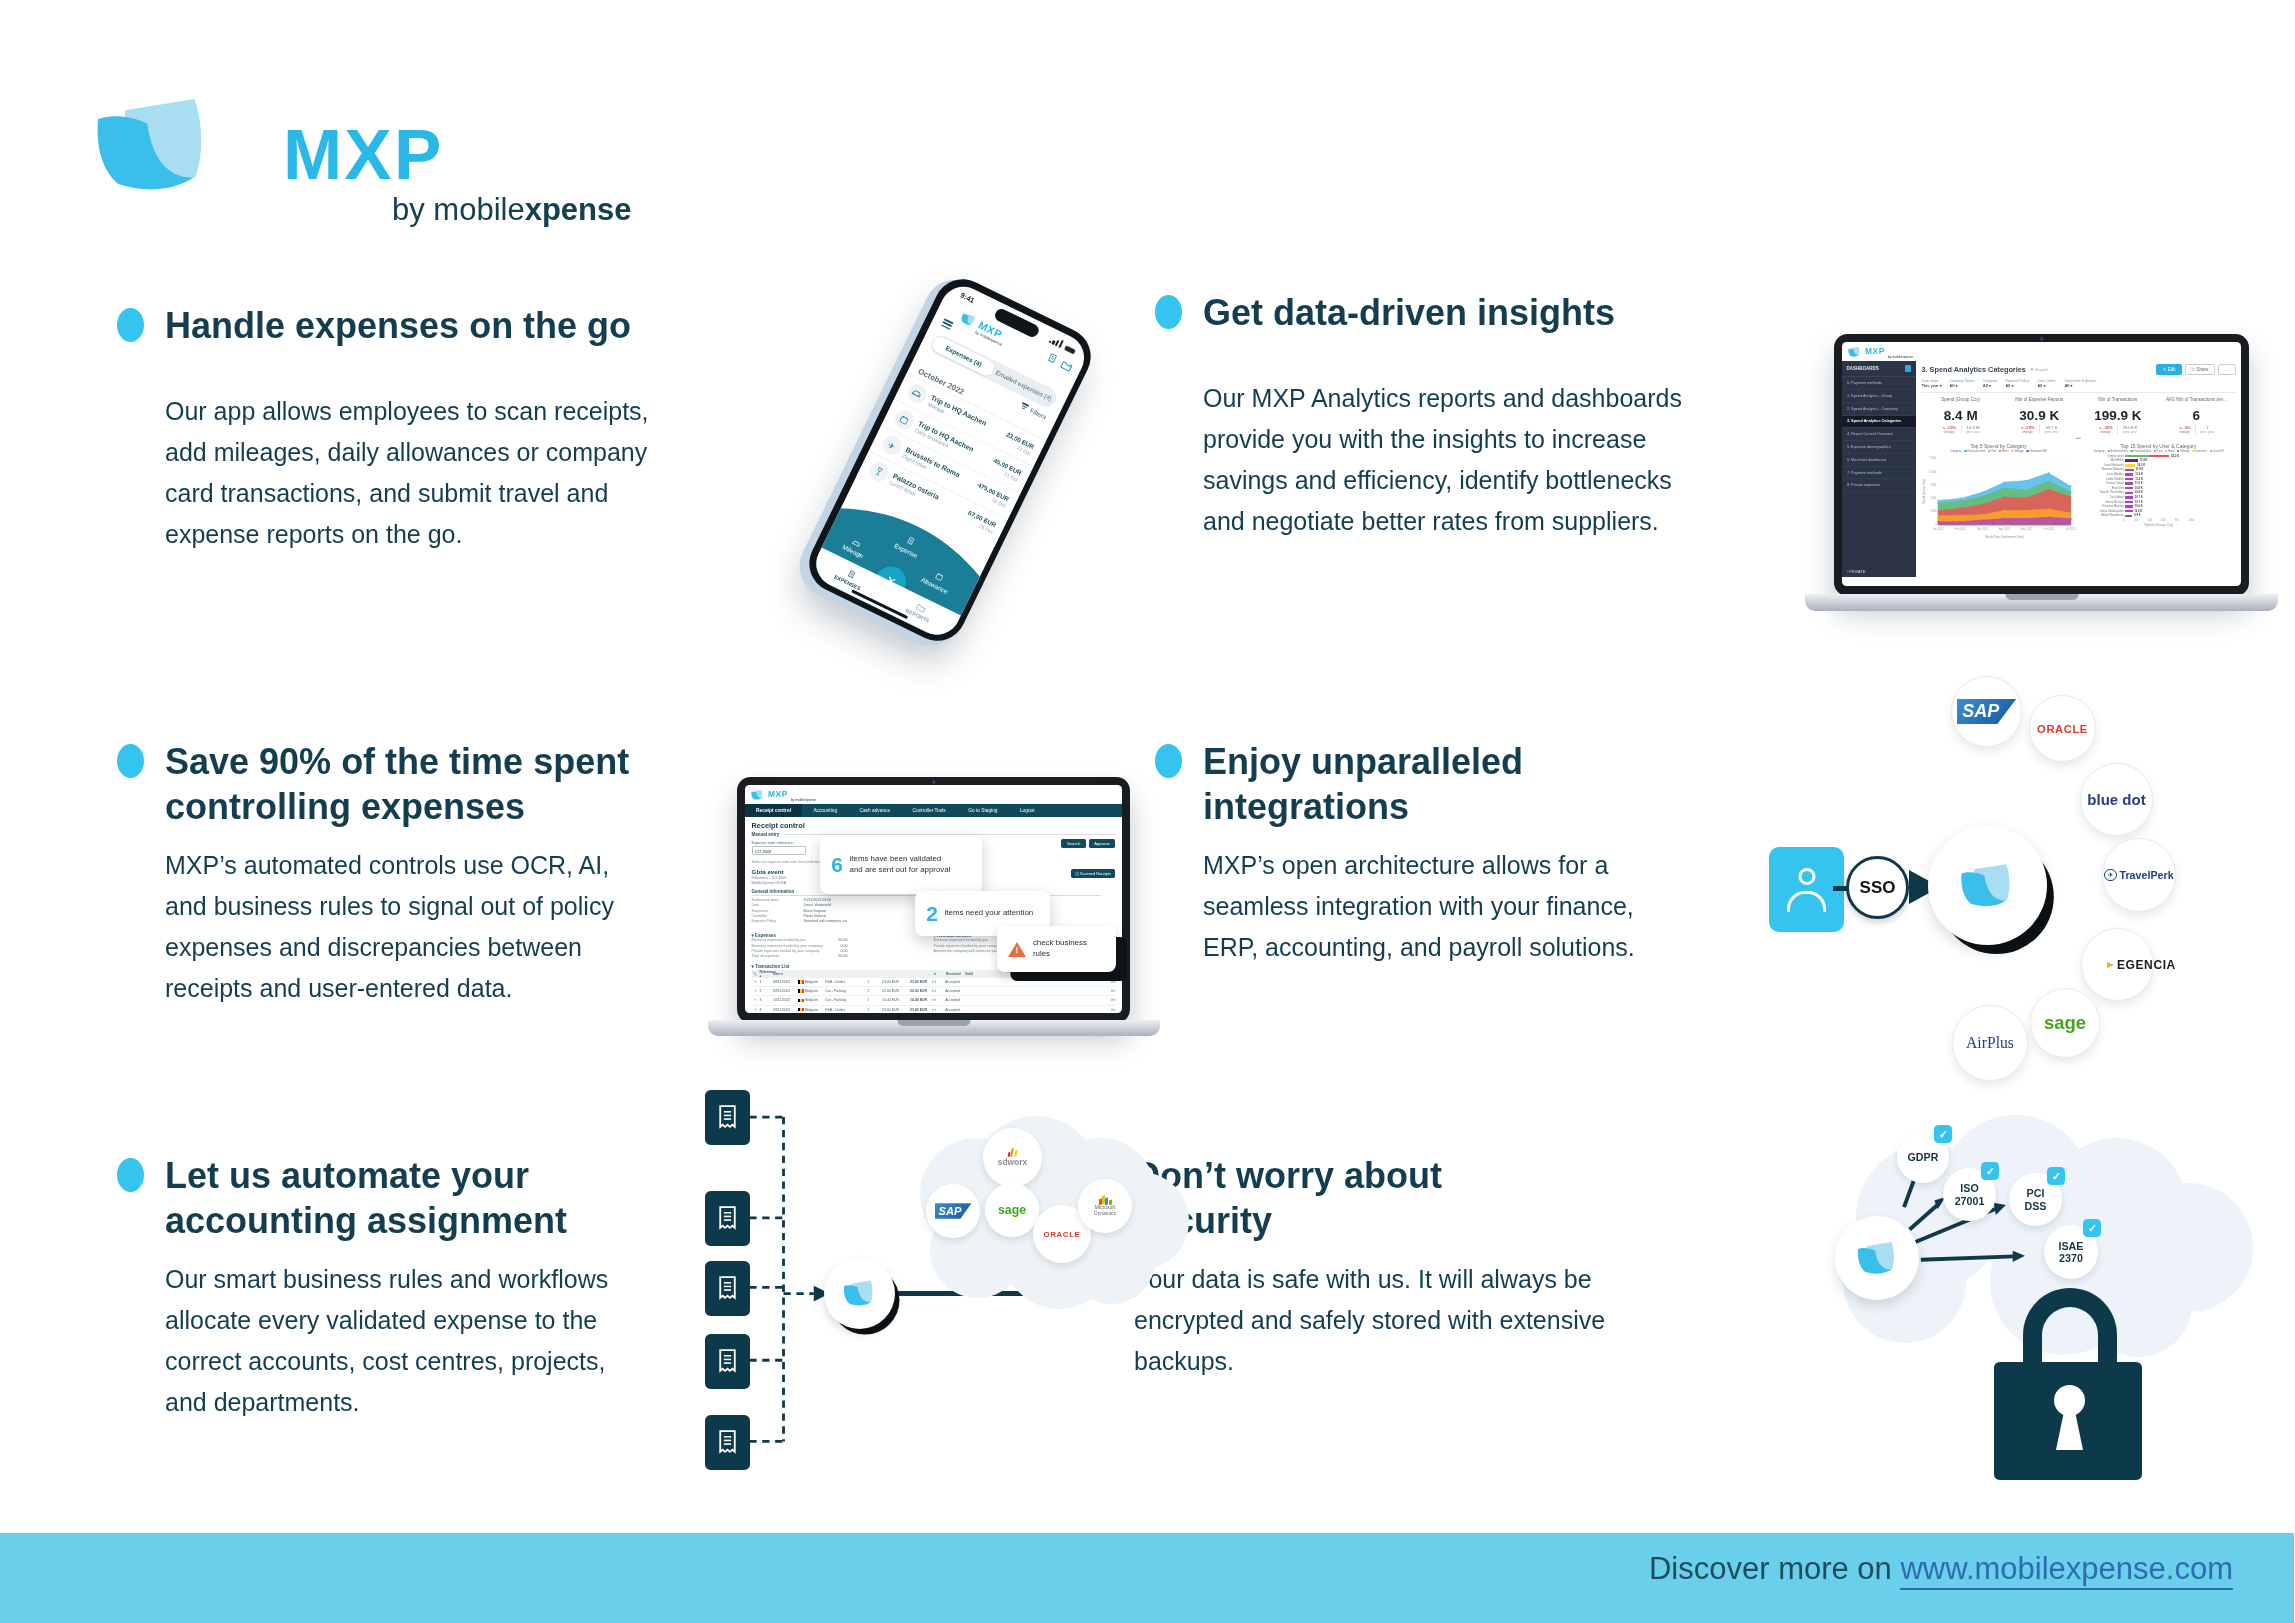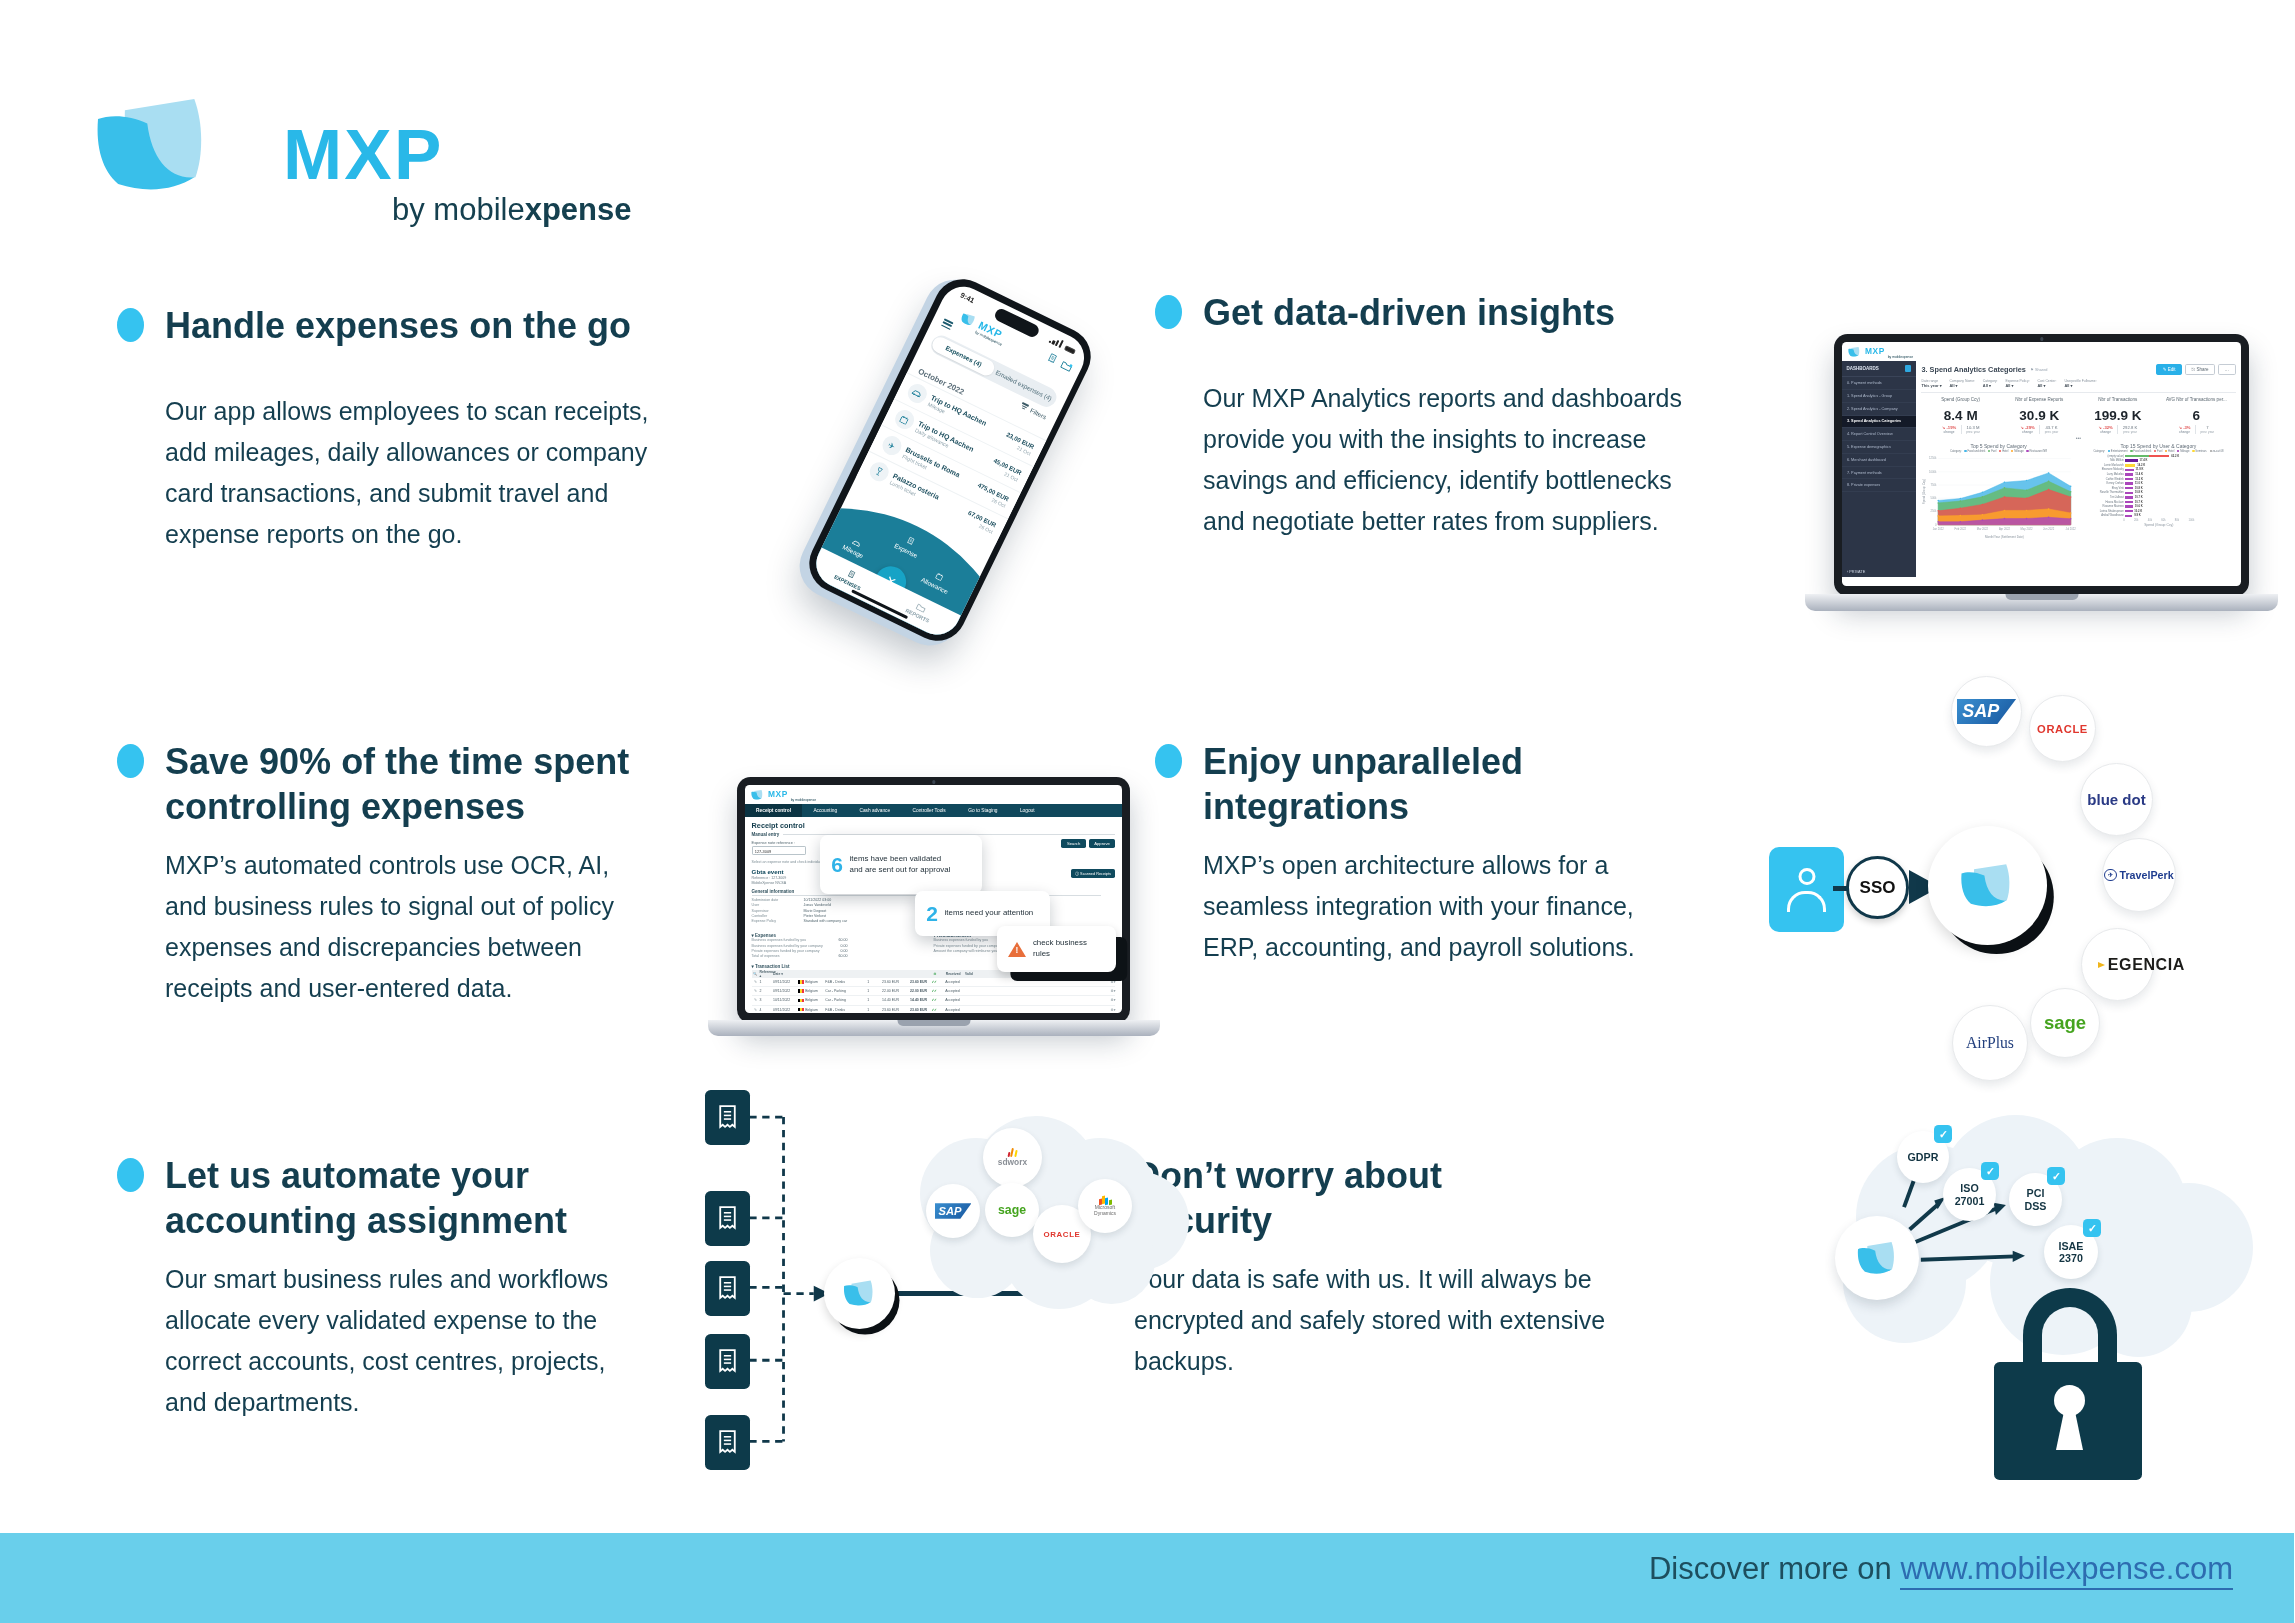--- a/index.html
+++ b/index.html
@@ -193,21 +193,21 @@
   #sat-bluedot    { left:2080px; top:763px; width:73px; height:73px; }
   #sat-travelperk { left:2102px; top:838px; width:74px; height:74px; }
   #sat-egencia    { left:2081px; top:928px; width:73px; height:73px; }
   #sat-sage       { left:2030px; top:988px; width:70px; height:70px; }
   #sat-airplus    { left:1952px; top:1005px; width:76px; height:76px; }
   .logo-sap { font-style:italic; font-weight:800; font-size:18px; color:#fff; background:linear-gradient(135deg,#3a8fd0,#17569e); clip-path:polygon(0 0,100% 0,68% 100%,0 100%); padding:2.2px 17px 2.2px 5.6px; }
   .logo-oracle { font-weight:700; font-size:11.2px; color:#e0372e; letter-spacing:0.6px; }
   .logo-bluedot { font-weight:700; font-size:15px; color:#2a3a85; }
   .logo-travelperk { display:flex; align-items:center; gap:2.8px; font-weight:700; font-size:10.7px; color:#1f3d8f; }
   .tp-ic { width:12.3px; height:12.3px; border:1.4px solid #1f3d8f; border-radius:50%; font-size:6.2px; display:flex; align-items:center; justify-content:center; }
-  .logo-egencia { display:flex; align-items:center; gap:2.8px; font-weight:700; font-size:16px; color:#1d1d1b; letter-spacing:0.6px;margin-left:48px; }
+  .logo-egencia { display:flex; align-items:center; gap:2.8px; font-weight:700; font-size:12px; color:#1d1d1b; letter-spacing:0.6px;margin-left:48px; }
   .eg-ic { width:0; height:0; border-top:3.9px solid transparent; border-bottom:3.9px solid transparent; border-left:7.9px solid #f0b51c; }
   .logo-sage { font-weight:700; font-size:18.5px; color:#45a41f; }
   .logo-airplus { font-family:"Liberation Serif", serif; font-size:15.7px; color:#223f7d; }
 
   
   .rcpt-sq { position:absolute; width:45px; height:55px; border-radius:5.6px; background:#0d3a4a; display:flex; align-items:center; justify-content:center; }
   .acc-cloud i, .sec-cloud i { position:absolute; border-radius:50%; }
   .acc-cloud i { background:#eef3f7; }
   .cloud-logo { position:absolute; border-radius:50%; background:#fff; box-shadow:0 3.4px 7.9px rgba(20,40,60,.12); display:flex; flex-direction:column; align-items:center; justify-content:center; text-align:center; }
   .sd-bars { display:flex; gap:1.1px; align-items:flex-end; height:9px; }

